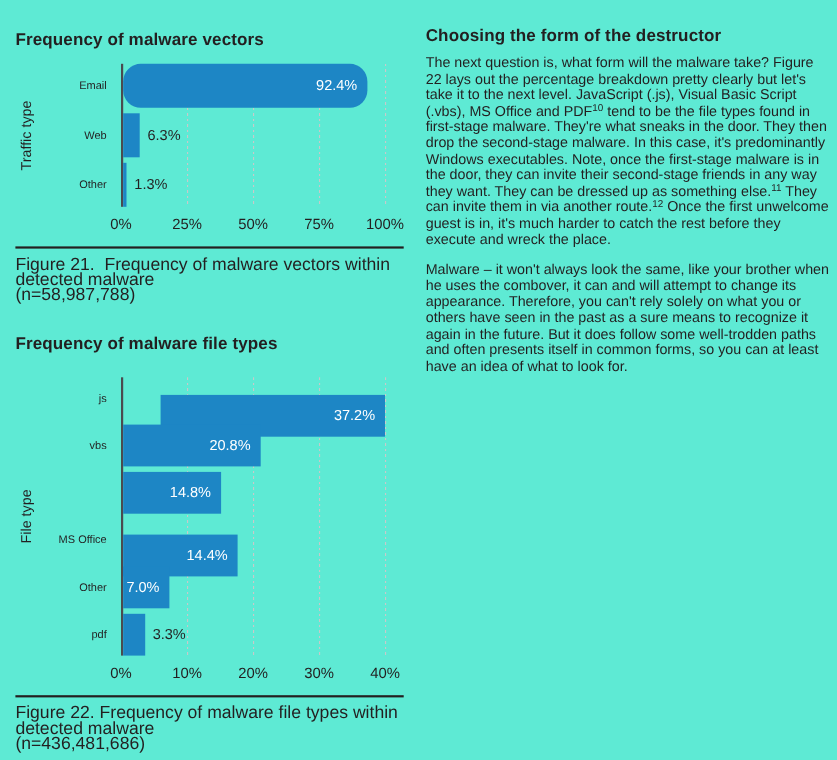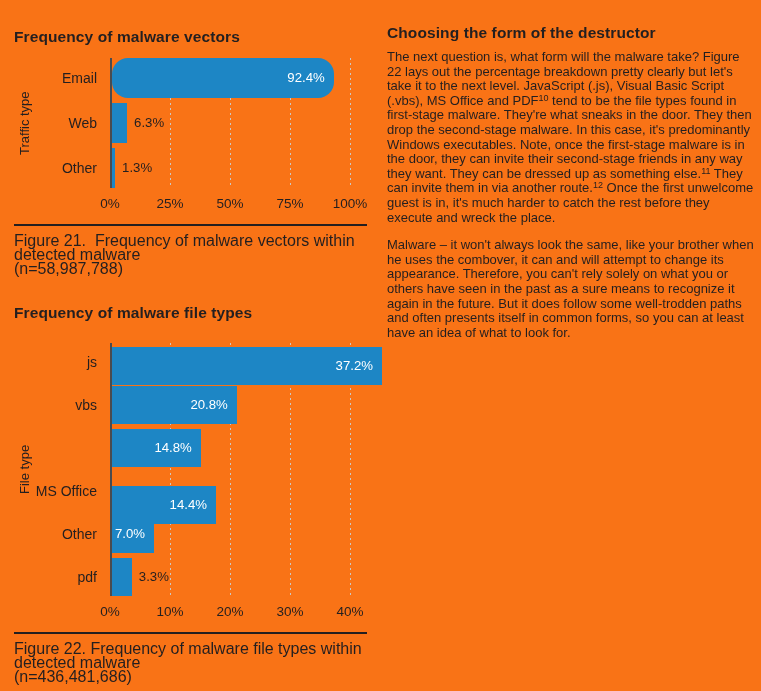--- a/index.html
+++ b/index.html
@@ -1,36 +1,36 @@
 <!DOCTYPE html>
 <html><head>
 <meta charset="utf-8">
 <style>
   html,body{margin:0;padding:0;background:#ffffff;}
   body{font-family:"Liberation Sans",sans-serif;color:var(--text,#231f20);}
-  #page{position:relative;width:761px;height:691px;background:#f97316;overflow:hidden;}
+  #page{position:relative;width:761px;height:691px;background:#5eead4;overflow:hidden;}
 
   
   .chart-sec{position:absolute;left:14px;width:353px;}
   .sec1{top:28px;}
   .sec2{top:304px;}
   .chart-title{font-size:15.5px;line-height:18px;font-weight:bold;margin:0 0 12px 0;letter-spacing:0.1px;}
   .sec2 .chart-title{margin-bottom:21px;}
 
   .canvas{position:relative;width:353px;}
   .plot{position:absolute;left:96px;top:0;width:243px;}
   .axisline{position:absolute;left:0;top:0;height:100%;width:2px;background:var(--axis,#4a4b4f);}
   .grid{position:absolute;top:0;width:1px;
         background-image:repeating-linear-gradient(to bottom,var(--grid,#c9c9c9) 0 2px,transparent 2px 5px);}
   .bar{position:absolute;left:2px;background:var(--bar,#1d86c5);}
   .val{position:absolute;font-size:13.2px;white-space:nowrap;}
   .val.inside{right:9px;top:0;color:#ffffff;}
   .val.outside{color:var(--text,#231f20);}
   .cat{position:absolute;left:16px;width:67px;display:flex;align-items:center;justify-content:flex-end;
-       text-align:right;font-size:14px;line-height:15px;}
+       text-align:right;font-size:10px;line-height:15px;}
   .tick{position:absolute;width:60px;text-align:center;font-size:13.5px;}
   .ylab{position:absolute;left:2px;top:0;width:16px;writing-mode:vertical-rl;transform:rotate(180deg);
         display:flex;align-items:center;justify-content:center;font-size:13px;}
   .cap-rule{height:2px;background:var(--text,#231f20);margin-top:6px;}
   .caption{margin:8px 0 0 0;font-size:16px;line-height:14px;white-space:pre-wrap;}
 
   
   .text-col{position:absolute;left:387px;top:24px;width:370px;}
   .text-col h2{font-size:15.5px;line-height:17px;font-weight:bold;margin:0 0 9px 0;letter-spacing:0.1px;}
   .text-col p{margin:0 0 13px 0;font-size:13px;line-height:14.6px;}
@@ -74,21 +74,21 @@
 
   <section class="chart-sec sec2">
     <h2 class="chart-title">Frequency of malware file types</h2>
     <div class="canvas" style="height: 283px;">
         <div class="plot" style="height: 253px;">
           <div class="axisline"></div>
           <div class="grid" style="left: 60px; height: 253px;"></div>
           <div class="grid" style="left: 120px; height: 253px;"></div>
           <div class="grid" style="left: 180px; height: 253px;"></div>
           <div class="grid" style="left: 240px; height: 253px;"></div>
-          <div class="bar" style="top: 4px; height: 38px; width: 270px;">
+          <div class="bar" style="top: 16px; height: 38px; width: 204px; margin-left: 34px;">
             <div class="val inside" style="line-height: 38px;">37.2%</div>
           </div>
           <div class="bar" style="top: 43px; height: 38px; width: 124.8px;">
             <div class="val inside" style="line-height: 38px;">20.8%</div>
           </div>
           <div class="bar" style="top: 86px; height: 38px; width: 88.8px;">
             <div class="val inside" style="line-height: 38px;">14.8%</div>
           </div>
           <div class="bar" style="top: 143px; height: 38px; width: 104px;">
             <div class="val inside" style="line-height: 38px;">14.4%</div>

